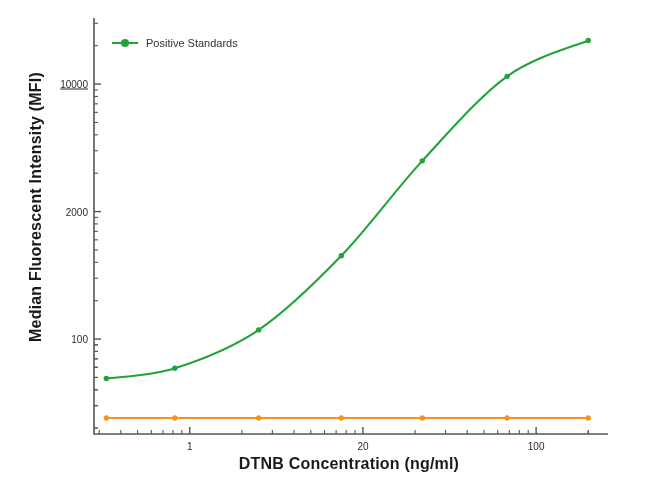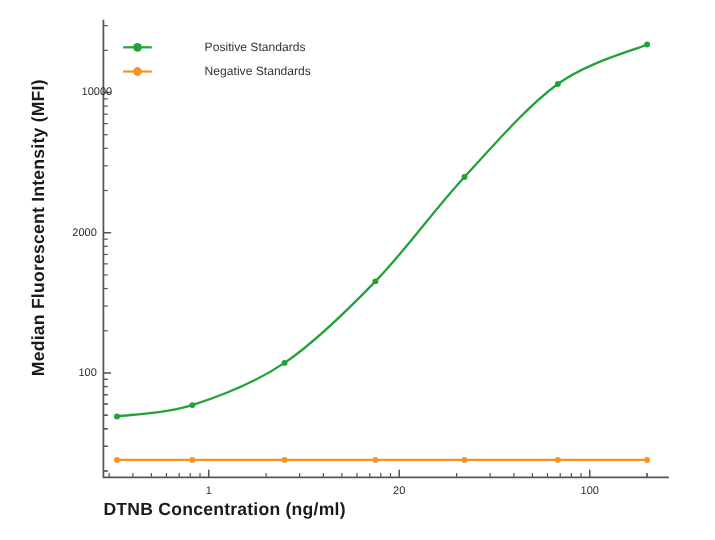--- a/index.html
+++ b/index.html
@@ -33,20 +33,21 @@
     font-size: 16px;
     font-weight: bold;
     color: #1a1a1a;
     letter-spacing: 0.2px;
   }
   .x-axis-title {
     position: absolute;
     left: 94px;
     top: 455px;
     width: 510px;
+    text-align: center;
     font-size: 16px;
     font-weight: bold;
     color: #1a1a1a;
     letter-spacing: 0.2px;
   }
   .tick-label {
     position: absolute;
     font-size: 10px;
     color: #2b2b2b;
     white-space: nowrap;
@@ -61,21 +62,20 @@
   }
   .legend {
     position: absolute;
     left: 112px;
     top: 32px;
   }
   .legend-row {
     display: flex;
     align-items: center;
     height: 22px;
-    gap: 40px;
   }
   .legend-swatch {
     width: 26px;
     height: 14px;
     position: relative;
     margin-right: 8px;
   }
   .legend-swatch i {
     position: absolute;
     left: 0;
@@ -192,38 +192,31 @@
         <circle cx="588.2659947343875" cy="418.0727339769627" r="2.7" fill="#f59425"></circle>
       </g>
     </svg>
 
   <div class="y-axis-title">Median  Fluorescent Intensity  (MFI)</div>
   <div class="x-axis-title">DTNB Concentration (ng/ml)</div>
 
   <div id="y-tick-labels">
       <div class="tick-label y-tick-label" style="left: 30px; width: 58px; top: 339.062px;">100</div>
       <div class="tick-label y-tick-label" style="left: 30px; width: 58px; top: 211.581px;">2000</div>
-      <div class="tick-label y-tick-label" style="left: 44px; width: 58px; top: 84.1005px;">10000</div>
+      <div class="tick-label y-tick-label" style="left: 30px; width: 58px; top: 84.1005px; text-decoration: underline;">10000</div>
     </div>
   <div id="x-tick-labels">
       <div class="tick-label x-tick-label" style="left: 189.747px; top: 441px;">1</div>
       <div class="tick-label x-tick-label" style="left: 362.939px; top: 441px;">20</div>
       <div class="tick-label x-tick-label" style="left: 536.13px; top: 441px;">100</div>
     </div>
 
   <div class="legend">
     <div class="legend-row">
       <span class="legend-swatch">
         <i id="lg-line-0" style="background: rgb(34, 163, 58);"></i>
           <b id="lg-dot-0" style="background: rgb(34, 163, 58);"></b>
       </span>
       <span class="legend-label">Positive Standards</span>
     </div>
-    <div class="legend-row">
-      <span class="legend-swatch">
-        <i id="lg-line-1" style="background: rgb(245, 148, 37);"></i>
-          <b id="lg-dot-1" style="background: rgb(245, 148, 37);"></b>
-      </span>
-      <span class="legend-label">Negative Standards</span>
-    </div>
   </div>
 
 </div>
 
 </body></html>

